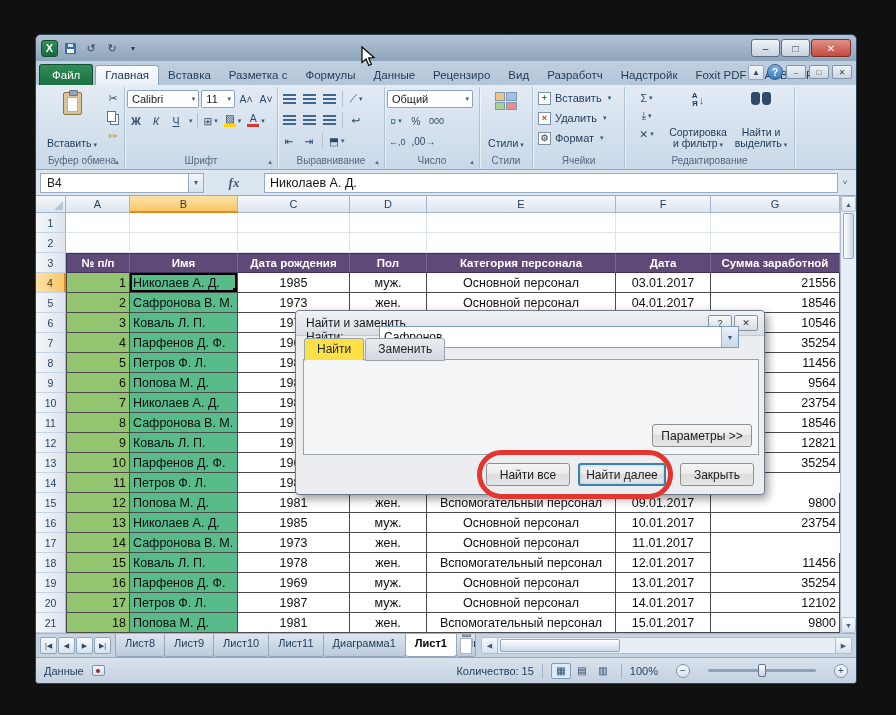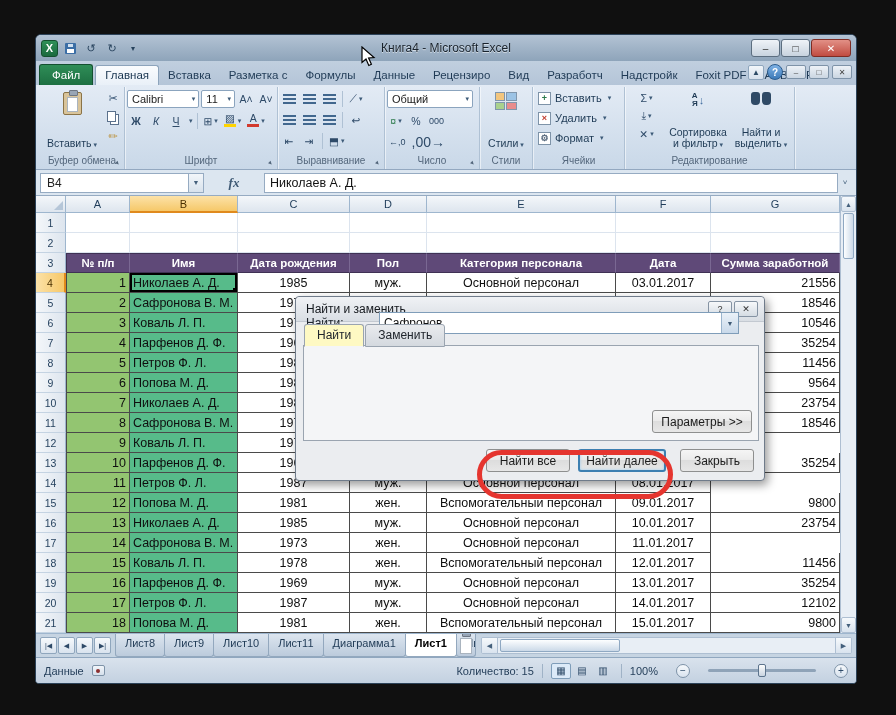--- a/index.html
+++ b/index.html
@@ -130,27 +130,27 @@
 .viewbtns{display:flex;gap:1px;}
 .vbtn{width:20px;height:16px;display:flex;align-items:center;justify-content:center;font-size:10px;color:#2e4a68;border:1px solid transparent;border-radius:2px;}
 .vbtn.active{border-color:#7F9DB9;background:#DCEAF8;}
 .zoomwrap{display:flex;align-items:center;gap:18px;}
 .zbtn{width:14px;height:14px;border-radius:50%;border:1px solid #7e93a8;background:linear-gradient(#F6F9FC,#D9E3EE);display:flex;align-items:center;justify-content:center;font-size:10px;color:#2e4a68;line-height:10px;}
 .ztrack{width:108px;height:3px;background:#8FA3B8;border-radius:2px;position:relative;}
 .ztrack::before{content:'';position:absolute;left:50%;top:-3px;width:1px;height:9px;background:#6f8499;}
 .zthumb{position:absolute;left:50%;top:-5px;margin-left:-4px;width:8px;height:13px;background:linear-gradient(#FDFDFD,#C9D4E0);border:1px solid #5C738C;border-radius:2px;}
 
 
-.dialog{position:absolute;left:295px;top:296px;width:470px;height:185px;background:#EBEDF0;border:1px solid #6F7B8A;border-radius:4px;box-shadow:3px 4px 10px rgba(0,0,0,.4);z-index:50;font-size:12px;}
+.dialog{position:absolute;left:295px;top:310px;width:470px;height:185px;background:#EBEDF0;border:1px solid #6F7B8A;border-radius:4px;box-shadow:3px 4px 10px rgba(0,0,0,.4);z-index:50;font-size:12px;}
 .dtitle{height:25px;background:linear-gradient(#F0F2F5,#D9DEE4);border-bottom:1px solid #C3C9D1;border-radius:4px 4px 0 0;display:flex;align-items:center;padding:0 6px 0 10px;color:#14181d;}
 .dbtns{margin-left:auto;display:flex;gap:2px;}
 .dbtn{width:24px;height:16px;border:1px solid #8593a3;border-radius:2px;background:linear-gradient(#F6F8FA,#D5DCE3);font-size:9px;color:#333;display:flex;align-items:center;justify-content:center;}
 .dtabs{position:absolute;left:8px;top:27px;display:flex;z-index:3;}
 .dtab{padding:3px 12px 4px 12px;font-size:12px;color:#20262d;background:linear-gradient(#E9EBEE,#D4D9DF);border:1px solid #9AA4B0;border-radius:3px 3px 0 0;margin-right:1px;}
-.dtab.active{background:#fef9c3;border-bottom:1px solid #F4F5F7;position:relative;top:0;}
+.dtab.active{background:#fde047;border-bottom:1px solid #F4F5F7;position:relative;top:0;}
 .dpage{position:absolute;left:7px;top:48px;width:456px;height:96px;background:#F4F5F7;border:1px solid #9AA4B0;}
 .dfindlabel{position:absolute;left:10px;top:19px;color:#20262d;}
 .dcombo{position:absolute;left:83px;top:15px;width:360px;height:22px;background:#fff;border:1px solid #7F9DB9;display:flex;}
 .dcombo input{flex:1;border:none;outline:none;font-size:12px;padding:0 4px;background:transparent;color:#111;font-family:"Liberation Sans",sans-serif;}
 .dcombo .arrow{width:17px;background:linear-gradient(#EAF1F8,#C9D9EA);border-left:1px solid #9AB4CD;font-size:7px;color:#3F5A75;display:flex;align-items:center;justify-content:center;}
 .dbutton{position:absolute;height:23px;border:1px solid #8E8F8F;border-radius:3px;background:linear-gradient(#F5F5F5,#EBEBEB 45%,#DDDDDD 50%,#E7E7E7);font-size:12px;color:#1c1c1c;font-family:"Liberation Sans",sans-serif;}
 .btn-options{right:12px;top:113px;width:100px;}
 .btn-findall{left:190px;top:152px;width:84px;}
 .btn-findnext{left:282px;top:152px;width:88px;border:2px solid #3C7FB1;box-shadow:inset 0 0 3px #9ccdf0;}
 .btn-close{left:384px;top:152px;width:74px;}
@@ -167,21 +167,20 @@
   <div class="titlebar">
     <div class="qat">
       <div class="app-icon">X</div>
       <div class="qat-btn">
           <div class="floppy"></div>
         </div>
       <div class="qat-btn">↺</div>
       <div class="qat-btn">↻</div>
       <div class="qat-btn qat-caret">▾</div>
     </div>
-    <div class="title">Книга4 - Microsoft Excel</div>
     <div class="winbtns">
       <div class="wbtn">–</div>
       <div class="wbtn">□</div>
       <div class="wbtn close">✕</div>
     </div>
   </div>
 
   <div class="tabrow">
     <div id="ribbon-tabs" class="rtabs">
         <div class="rtab file">Файл</div>
@@ -316,21 +315,21 @@
                 <span class="ca">▾</span>
               </div>
             </div>
         <div class="frow">
           <div class="ibtn" style="color:#2c7a4b">¤<span class="ca">▾</span></div>
           <div class="ibtn">%</div>
           <div class="ibtn" style="font-size:9px">000</div>
         </div>
         <div class="frow">
           <div class="ibtn" style="font-size:9px">←,0</div>
-          <div class="ibtn" style="font-size:14px">,00→</div>
+          <div class="ibtn" style="font-size:10px">,00→</div>
         </div>
       </div>
         </div>
       <div class="glabel"><span>Число</span><span class="launcher">▸</span></div>
     </div>
 
     <div class="rgroup" style="width:53px">
       <div class="gc" style="justify-content:center">
         <div class="bigbtn">
           <span class="stylesic">
@@ -529,20 +528,21 @@
           <div class="cell data c-g al-r">18546</div>
         </div>
         <div class="grow">
           <div class="rowhdr">12</div>
           <div class="cell data c-a al-r">9</div>
           <div class="cell data c-b al-l">Коваль Л. П.</div>
           <div class="cell data c-c al-c">1978</div>
           <div class="cell data c-d al-c">жен.</div>
           <div class="cell data c-e al-c">Вспомогательный персонал</div>
           <div class="cell data c-f al-c">06.01.2017</div>
+          <div class="cell data c-g al-r">12821</div>
         </div>
         <div class="grow">
           <div class="rowhdr">13</div>
           <div class="cell data c-a al-r">10</div>
           <div class="cell data c-b al-l">Парфенов Д. Ф.</div>
           <div class="cell data c-c al-c">1969</div>
           <div class="cell data c-d al-c">муж.</div>
           <div class="cell data c-e al-c">Основной персонал</div>
           <div class="cell data c-f al-c">07.01.2017</div>
           <div class="cell data c-g al-r">35254</div>

